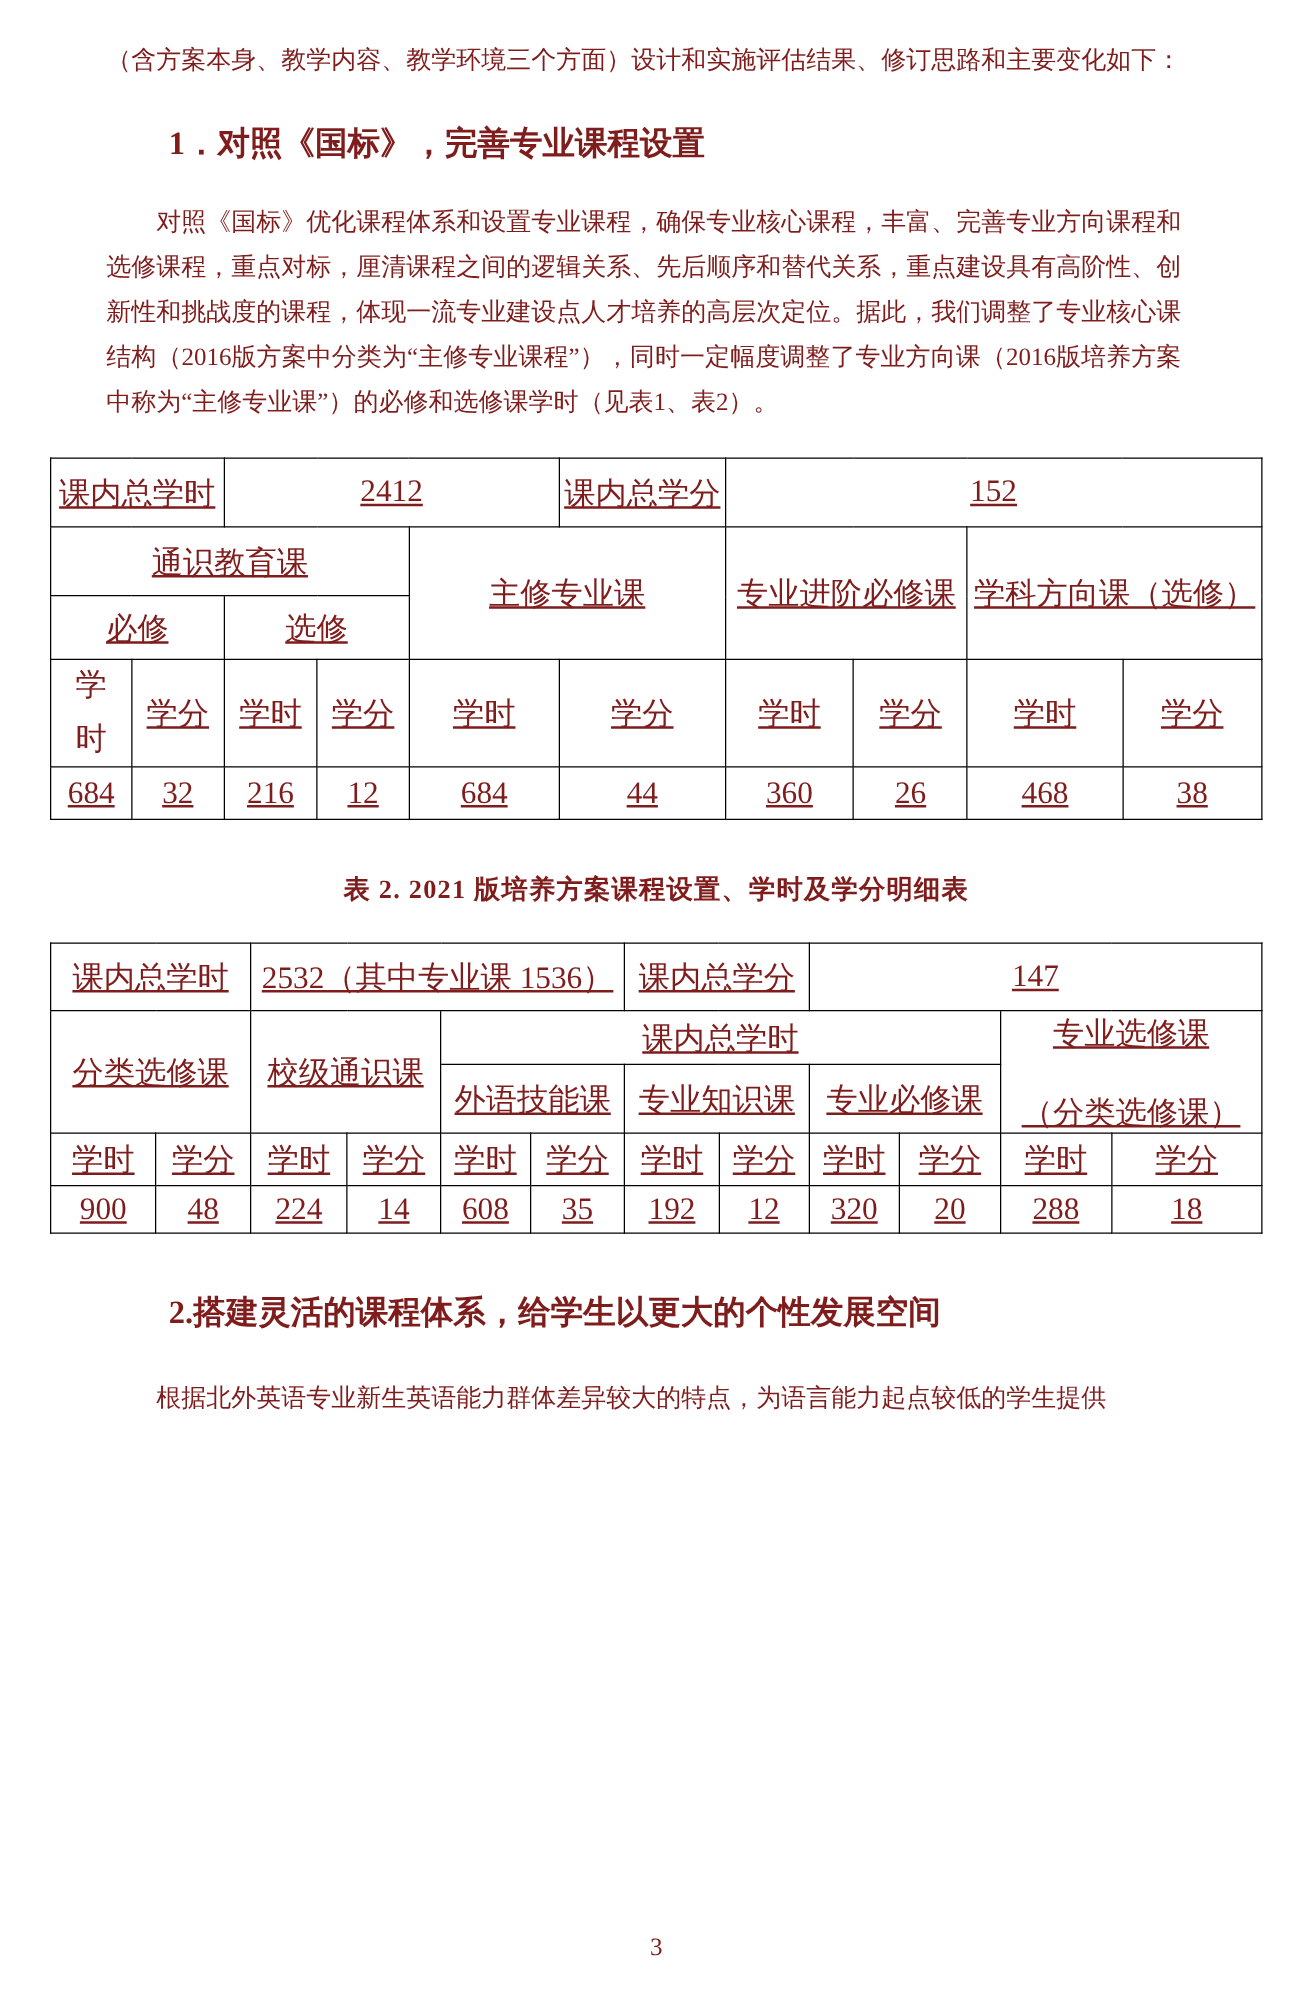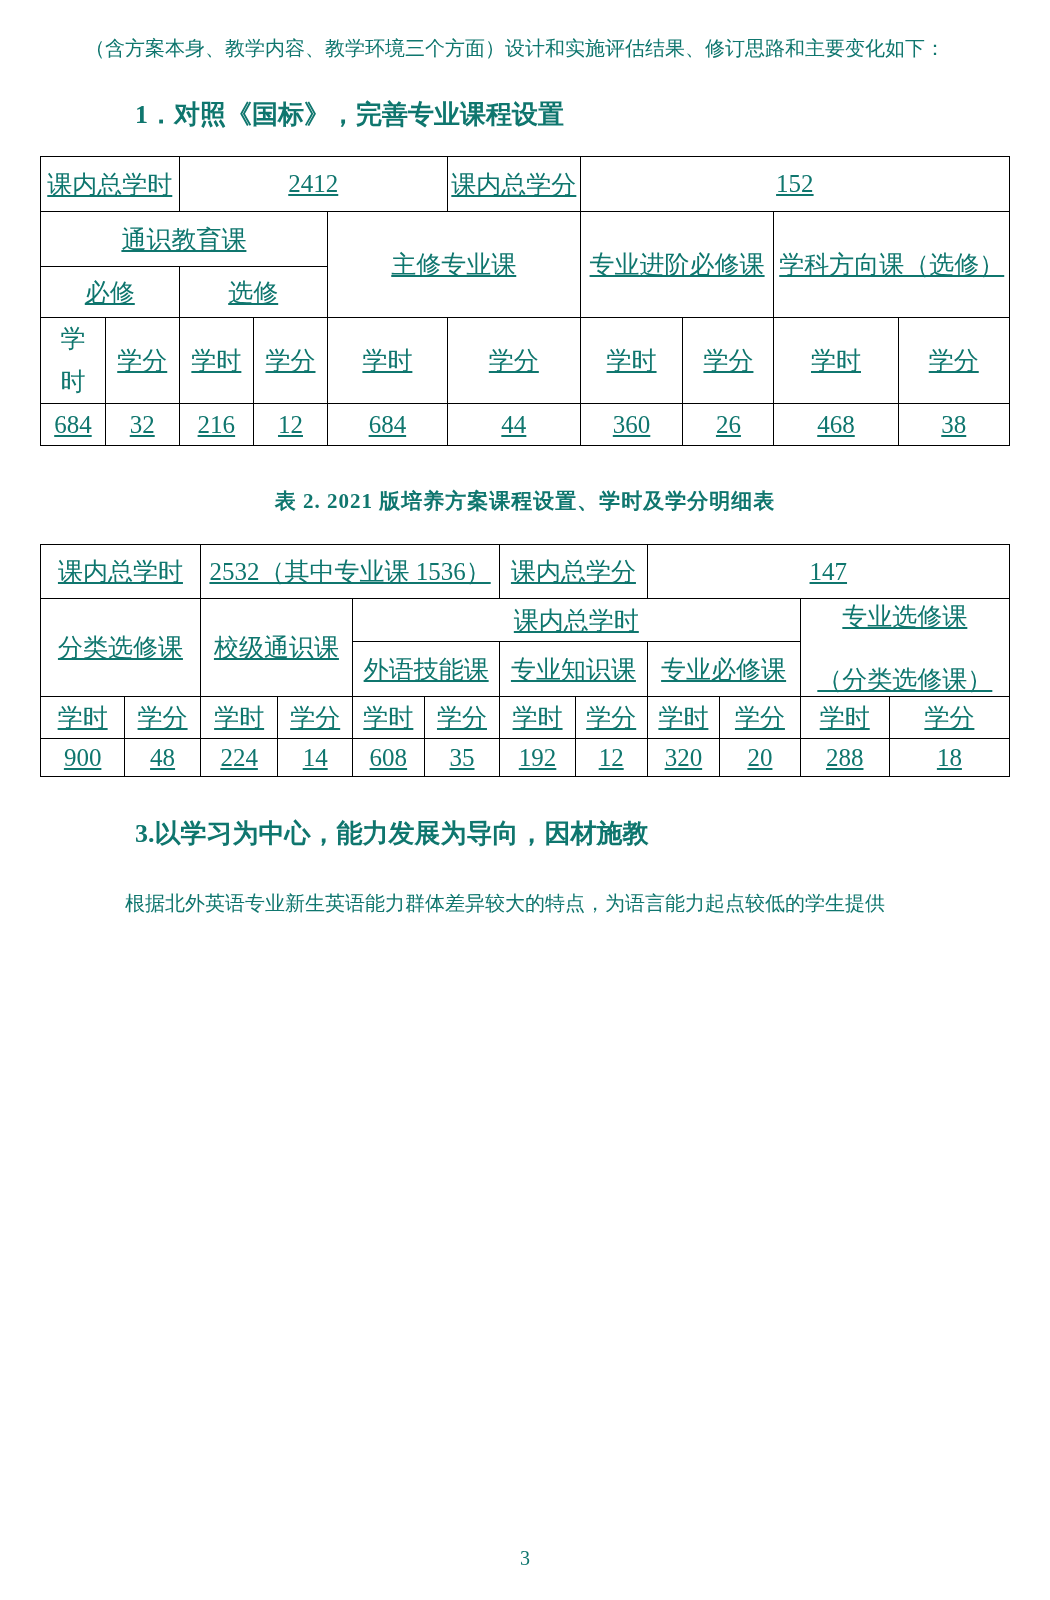--- a/index.html
+++ b/index.html
@@ -1,20 +1,20 @@
 <!DOCTYPE html>
 <html><head>
 <meta charset="utf-8">
 <style>
   html,body{margin:0;padding:0;background:#888;}
   .page{
     position:relative;
     width:1050px;height:1600px;
     background:#fff;
-    color:#0f766e;
+    color:#7f1d1d;
     font-family:"Liberation Serif","DejaVu Serif",serif;
     box-sizing:border-box;
     padding-top:30px;
     overflow:hidden;
   }
   .body-text{
     margin:0 105px 0 85px;
     font-size:20px;
     line-height:36px;
     text-align:justify;
@@ -86,20 +86,21 @@
 </style>
 </head>
 <body>
 
 <div class="page">
 
   <p class="body-text">（含方案本身、教学内容、教学环境三个方面）设计和实施评估结果、修订思路和主要变化如下：</p>
 
   <div class="heading h1">1．对照《国标》，完善专业课程设置</div>
 
+  <p class="body-text indent p1">对照《国标》优化课程体系和设置专业课程，确保专业核心课程，丰富、完善专业方向课程和选修课程，重点对标，厘清课程之间的逻辑关系、先后顺序和替代关系，重点建设具有高阶性、创新性和挑战度的课程，体现一流专业建设点人才培养的高层次定位。据此，我们调整了专业核心课结构（2016版方案中分类为“主修专业课程”），同时一定幅度调整了专业方向课（2016版培养方案中称为“主修专业课”）的必修和选修课学时（见表1、表2）。</p>
 
 
   <table class="t t1">
     <colgroup>
       <col style="width:6.7%">
         <col style="width:7.6%">
         <col style="width:7.7%">
         <col style="width:7.6%">
       <col style="width:12.4%">
         <col style="width:13.7%">
@@ -217,21 +218,21 @@
       <td>192</td>
       <td>12</td>
       <td>320</td>
       <td>20</td>
       <td>288</td>
       <td>18</td>
     </tr>
   </tbody>
     </table>
 
-
-
-  <div class="heading h3">3.以学习为中心，能力发展为导向，因材施教</div>
+  <div class="heading h2">2.搭建灵活的课程体系，给学生以更大的个性发展空间</div>
+
+
 
   <p class="body-text indent p3">根据北外英语专业新生英语能力群体差异较大的特点，为语言能力起点较低的学生提供</p>
 
   <div class="page-number">3</div>
 
 </div>
 
 </body></html>

